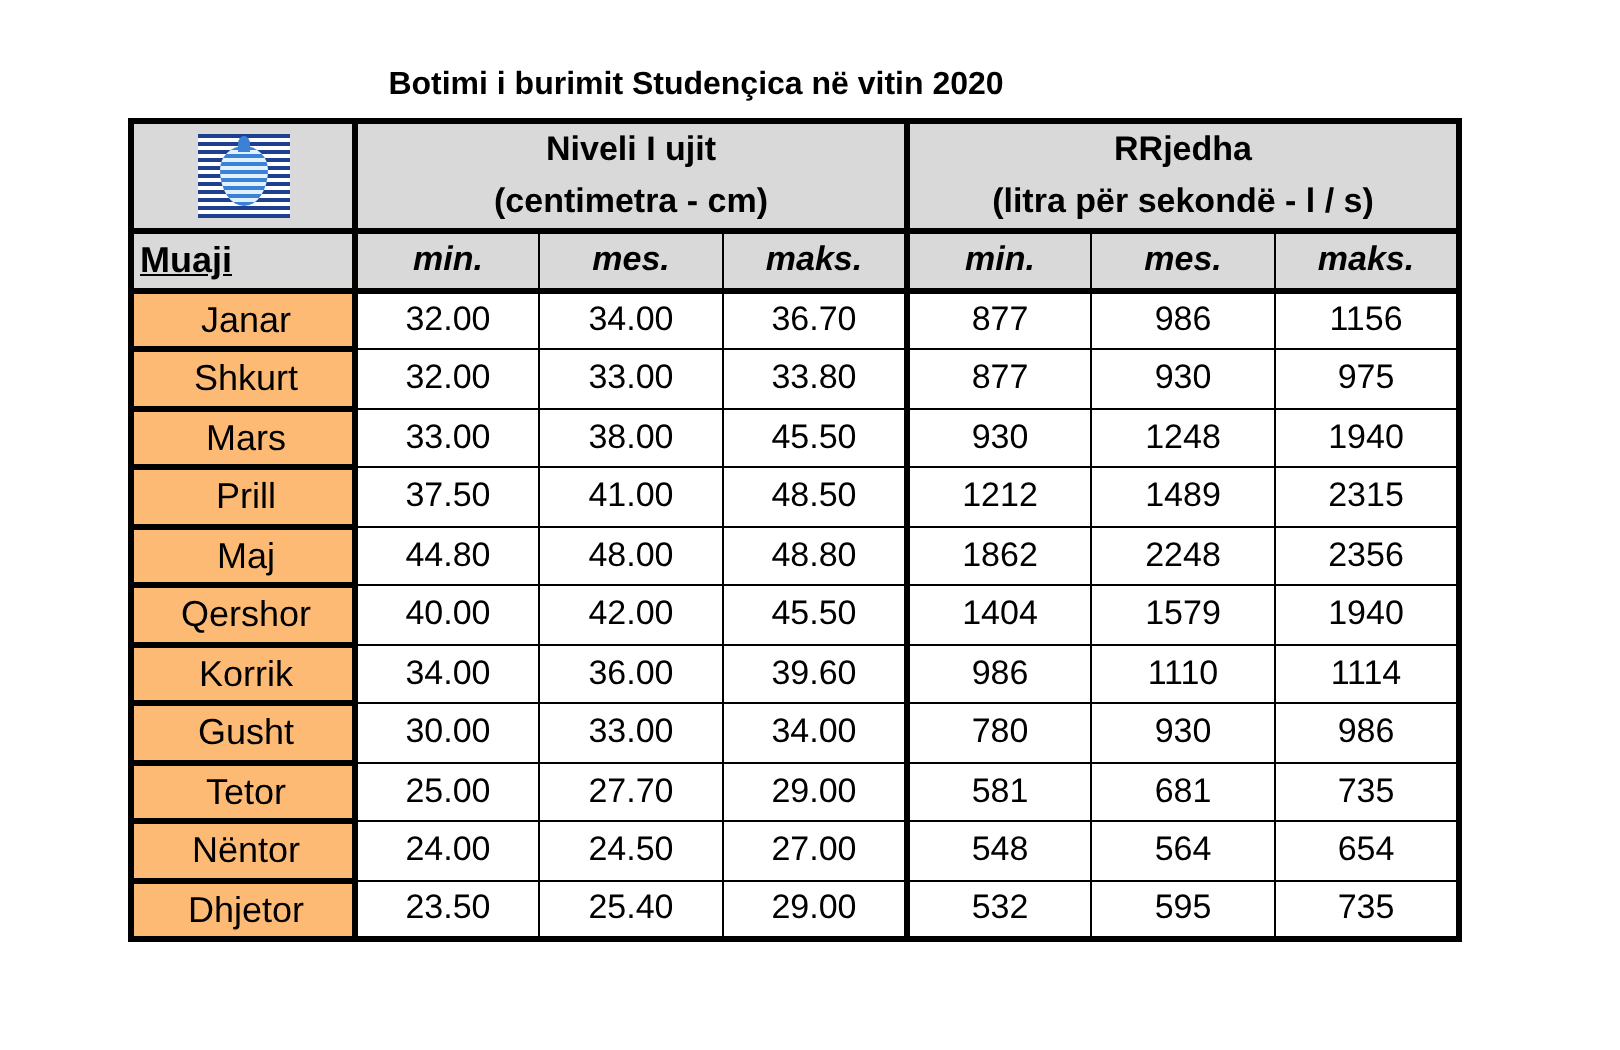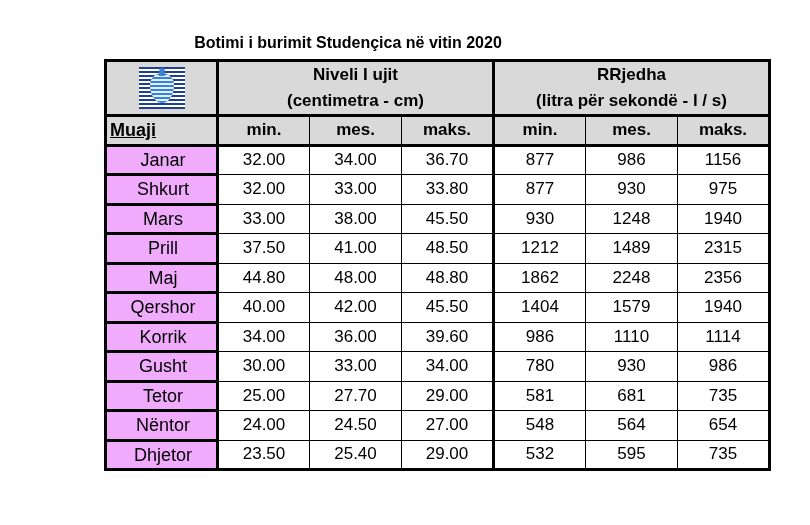--- a/index.html
+++ b/index.html
@@ -1,28 +1,28 @@
 <!DOCTYPE html>
 <html><head>
   <meta charset="utf-8">
   <style>
     html, body { margin: 0; padding: 0; background: #ffffff; }
     body { width: 810px; height: 525px; position: relative; overflow: hidden;
            font-family: "Liberation Sans", "DejaVu Sans", sans-serif; color: #000; }
     .title { position: absolute; left: 0; width: 696px; top: 34px; text-align: center;
              font-weight: bold; font-size: 16px; }
     table.grid { position: absolute; left: 64px; top: 59px; border-collapse: collapse;
-                 border: 3px solid #000; table-layout: fixed; margin-left: 40px; }
+                 border: 3px solid #000; table-layout: fixed; }
     table.grid td { border: 1px solid #000; padding: 0; font-size: 17px; text-align: center; height: 26.5px; line-height: 26px; }
     .col-month { width: 112px; }
     .col-val { width: 92px; }
     .hdr1 td { height: 56px; background: #d9d9d9; font-weight: bold; line-height: 25px; font-size: 17px; }
-    .hdr2 td { height: 27px; background: #d9d9d9; font-weight: bold; font-size: 17px; }
+    .hdr2 td { height: 27px; background: #d9d9d9; font-style: italic; font-weight: bold; font-size: 17px; }
     .hdr2 td.month-hdr { font-style: normal; text-align: left; padding-left: 3px; font-size: 18px; text-decoration: underline; }
-    td.month { background: #f0abfc; text-align: center; padding-left: 3px !important; font-size: 18px !important; }
+    td.month { background: #fdba74; text-align: center; padding-left: 3px !important; font-size: 18px !important; }
     td.sep-right { border-right: 3px solid #000 !important; }
     tr.hdr1 td, tr.hdr2 td { border-bottom: 3px solid #000; }
     tr.hdr1 td.month-hdr-logo { border-right: 3px solid #000; }
     td.month { border-right: 3px solid #000 !important; border-bottom: 3px solid #000 !important; }
     .logo { display: inline-block; width: 46px; height: 42px; position: relative; vertical-align: middle;
             background: repeating-linear-gradient(to bottom, #1f3f8f 0px, #1f3f8f 2px, #ffffff 2px, #ffffff 4px); }
     .drop { position: absolute; left: 11px; top: 6px; width: 24px; height: 30px; border-radius: 50% 50% 50% 50% / 40% 40% 60% 60%;
             background: repeating-linear-gradient(to bottom, #3b82d6 0px, #3b82d6 2px, #dff0ff 2px, #dff0ff 4px); }
     .drop-tip { position: absolute; left: 20px; top: 1px; width: 6px; height: 8px; background: #3b82d6; border-radius: 50% 50% 0 0; }
   </style>

